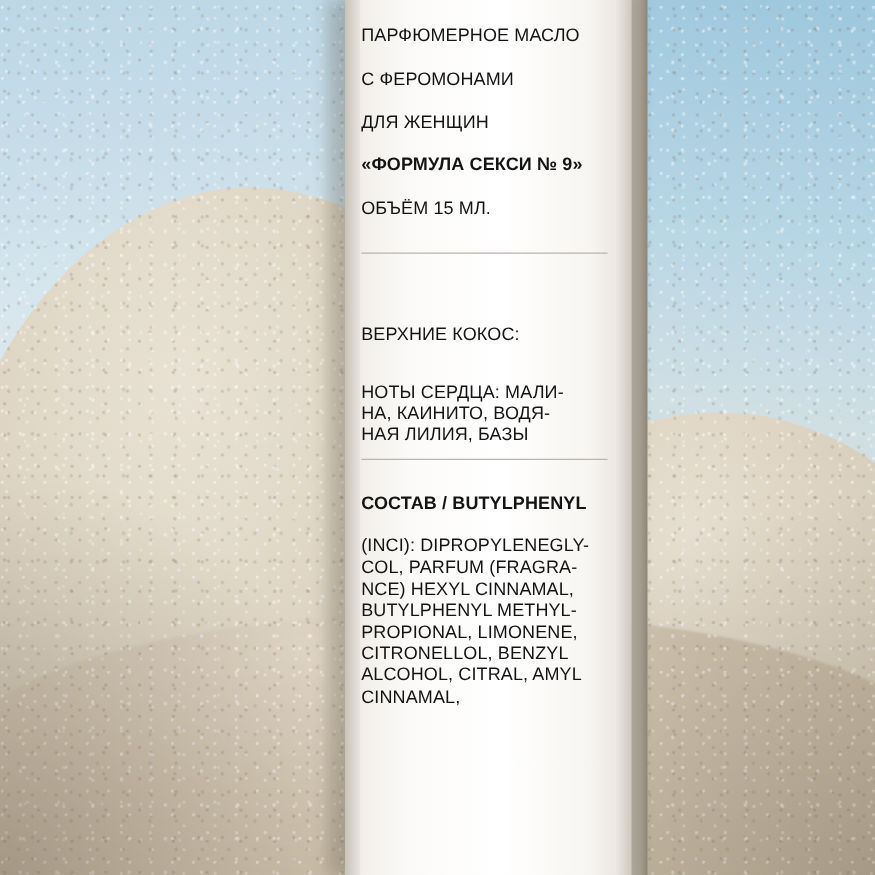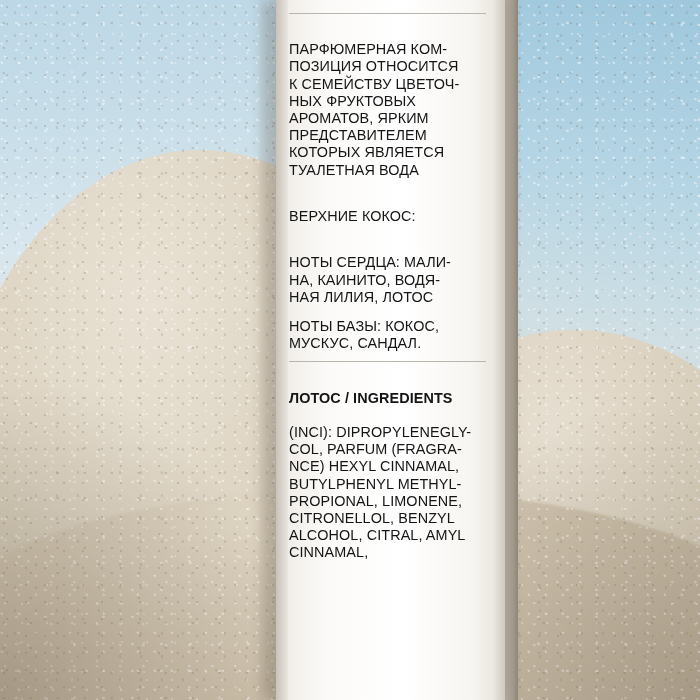--- a/index.html
+++ b/index.html
@@ -176,49 +176,46 @@
   <div class="box-shadow-cast"></div>
   <div class="box-right-face"></div>
 
   <div class="box">
     <div class="box-left-edge"></div>
     <div class="box-right-edge"></div>
   </div>
 
   <div class="text-col">
 
+    <div class="para">
+      <div>ПАРФЮМЕРНОЕ МАСЛО</div>
+      <div>С ФЕРОМОНАМИ</div>
+      <div>ДЛЯ ЖЕНЩИН</div>
+      <div class="b">«ФОРМУЛА СЕКСИ № 9»</div>
+      <div>ОБЪЁМ 15 МЛ.</div>
+    </div>
 
     <div class="rule"></div>
 
     <div class="para">
-      <span class="mix">ПАРФЮМЕРНАЯ КОМ-
-ПОЗИЦИЯ ОТНОСИТСЯ
-К СЕМЕЙСТВУ ЦВЕТОЧ-
-НЫХ ФРУКТОВЫХ
-АРОМАТОВ, ЯРКИМ
-ПРЕДСТАВИТЕЛЕМ
-КОТОРЫХ ЯВЛЯЕТСЯ
-ТУАЛЕТНАЯ ВОДА</span>
     </div>
 
     <div class="para">
       <div>ВЕРХНИЕ КОКОС:</div>
     </div>
 
     <div class="para mix">НОТЫ СЕРДЦА: МАЛИ-
 НА, КАИНИТО, ВОДЯ-
-НАЯ ЛИЛИЯ, ЛОТОС</div>
-
-    <div class="para mix">НОТЫ БАЗЫ: КОКОС,
-МУСКУС, САНДАЛ.</div>
+НАЯ ЛИЛИЯ, БАЗЫ</div>
+
 
     <div class="rule"></div>
 
     <div class="para">
-      <div class="b">ЛОТОС / INGREDIENTS</div>
+      <div class="b">СОСТАВ / BUTYLPHENYL</div>
       <span class="mix">(INCI): DIPROPYLENEGLY-
 COL, PARFUM (FRAGRA-
 NCE) HEXYL CINNAMAL,
 BUTYLPHENYL METHYL-
 PROPIONAL, LIMONENE,
 CITRONELLOL, BENZYL
 ALCOHOL, CITRAL, AMYL
 CINNAMAL, </span>
     </div>
 

